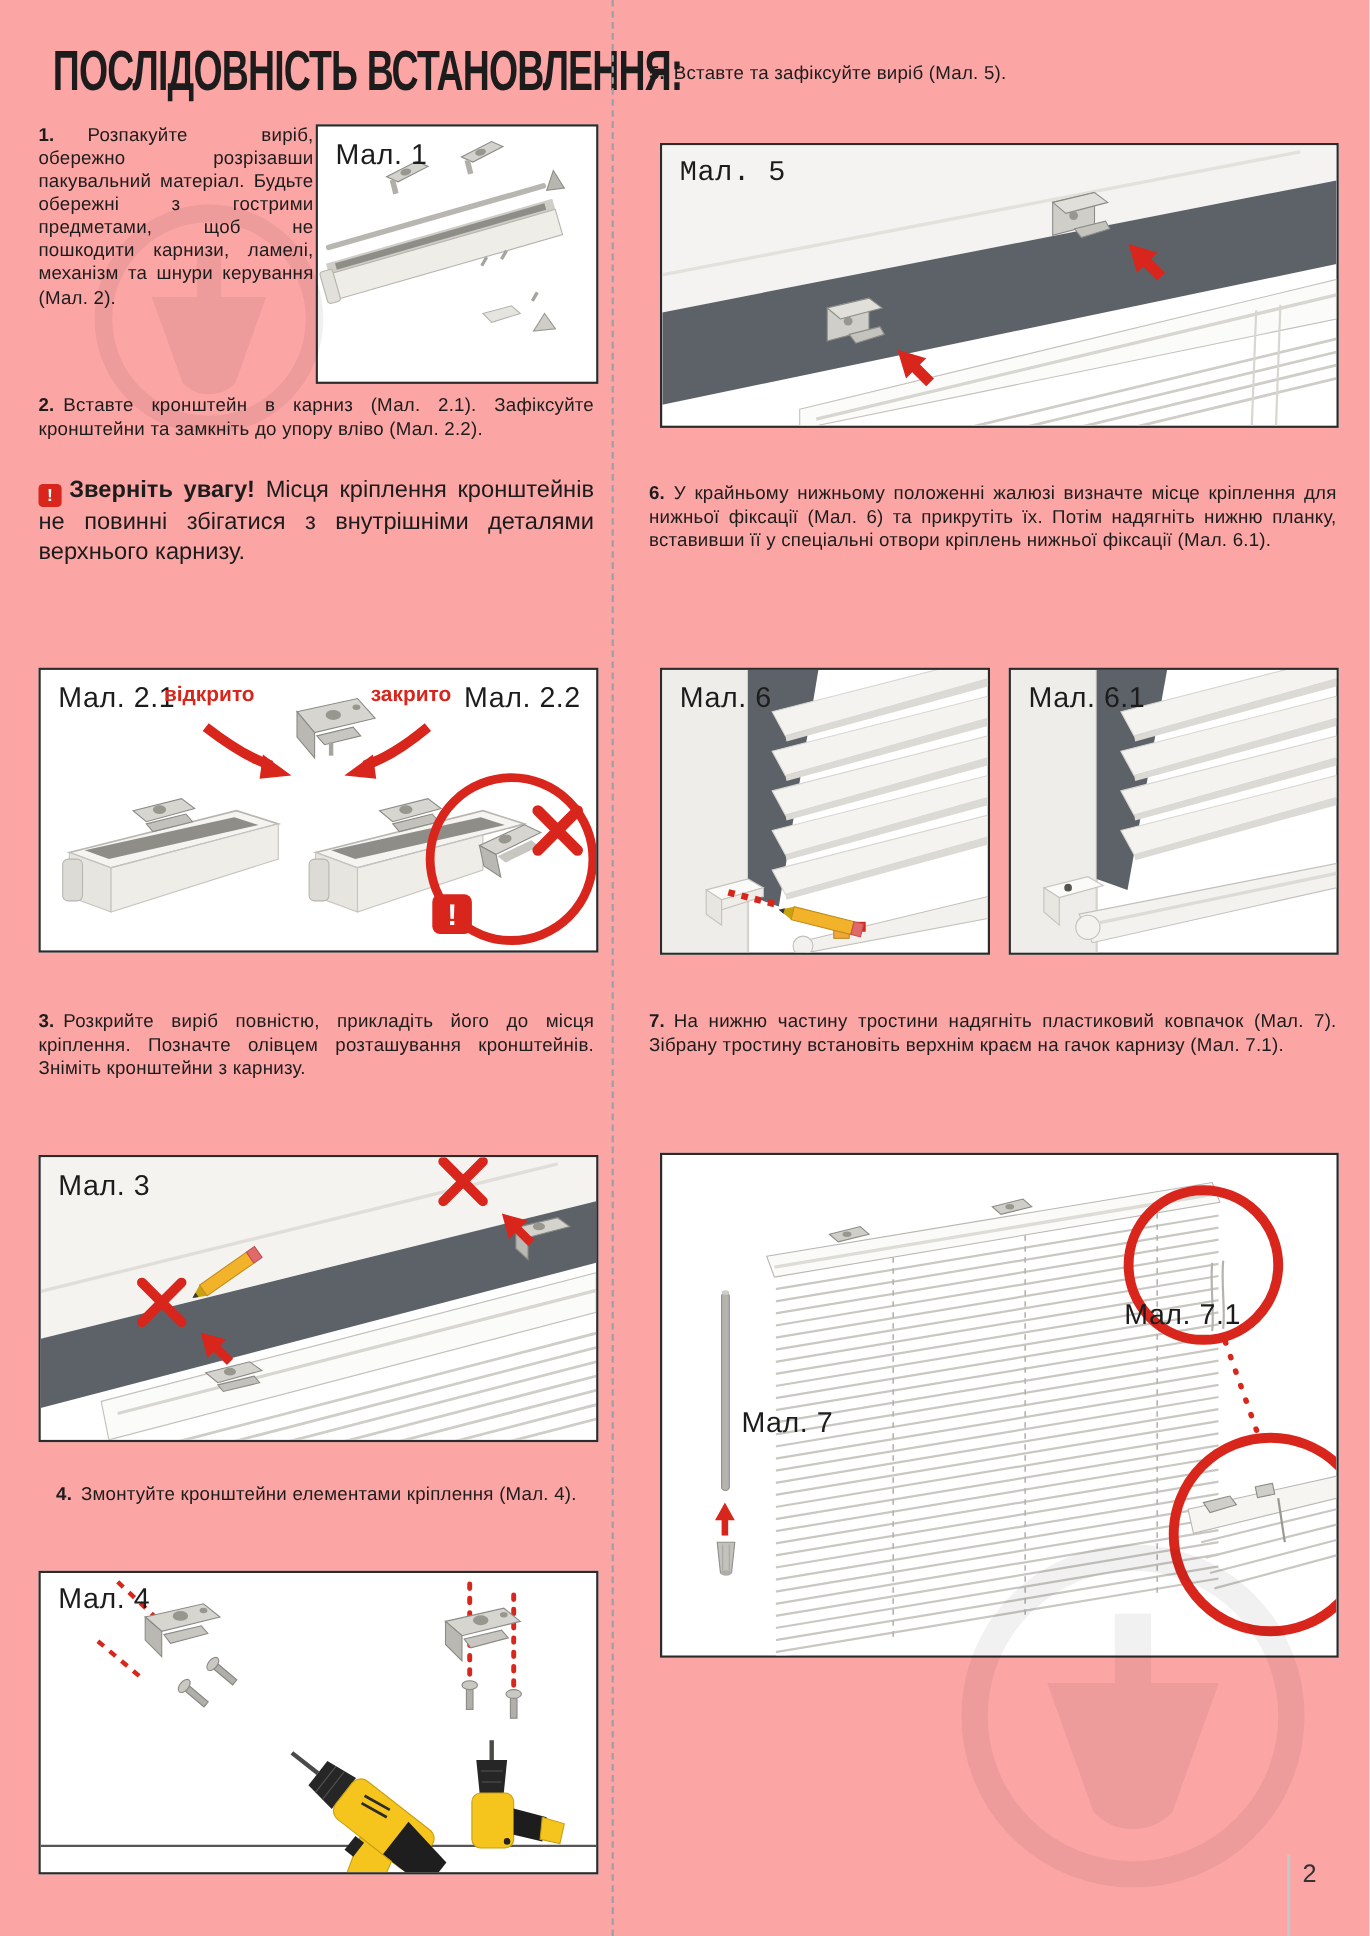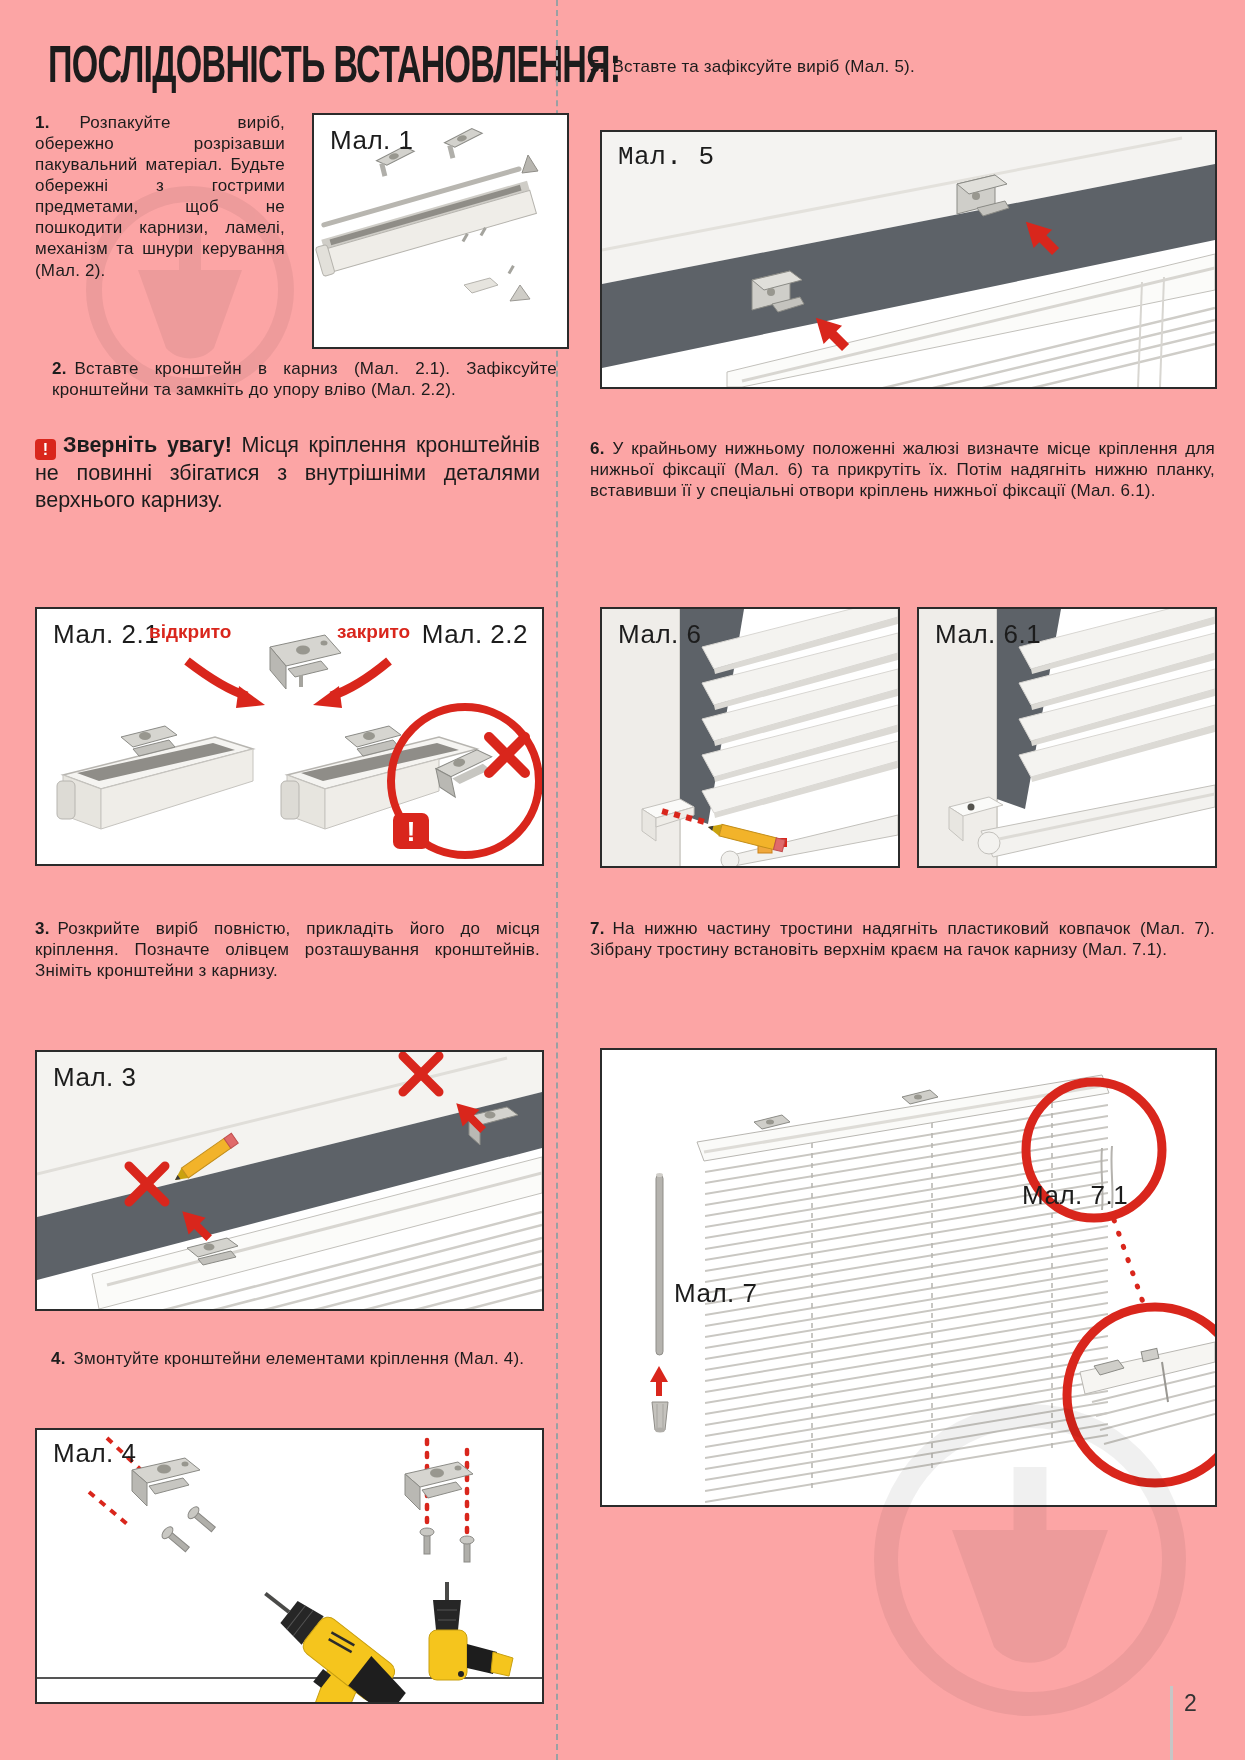--- a/index.html
+++ b/index.html
@@ -35,21 +35,21 @@
 <div class="page">
 
   <div class="title">ПОСЛІДОВНІСТЬ ВСТАНОВЛЕННЯ:</div>
 
   <div class="divider"></div>
 
   <p class="step first" style="left:35px;top:112px;width:250px;">
     <span class="num">1.</span><span>Розпакуйте виріб, обережно розрізавши пакувальний матеріал. Будьте обережні з гострими предметами, щоб не пошкодити карнизи, ламелі, механізм та шнури керування (Мал. 2).</span>
   </p>
 
-  <div class="figure" style="left:287px;top:113px;width:253px;height:232px;margin-left:25px;">
+  <div class="figure" style="left:287px;top:113px;width:253px;height:232px;">
     <svg width="253" height="232" viewBox="0 0 253 232">
       <g transform="rotate(-16 126 125)">
         <rect x="16" y="76" width="208" height="5" rx="2.5" fill="#b8b6b0"></rect>
         <rect x="12" y="92" width="214" height="10" fill="#cfcdc7"></rect>
         <rect x="12" y="102" width="214" height="24" fill="#efede8" stroke="#b5b3ad"></rect>
         <rect x="20" y="94" width="198" height="6" fill="#8f8d87"></rect>
         <rect x="4" y="98" width="12" height="30" rx="3" fill="#e2e0da" stroke="#b5b3ad"></rect>
       </g>
       <g transform="translate(60,36) rotate(-14)">
         <polygon points="0,10 30,3 39,10 9,17" fill="#d3d2cd" stroke="#8b8b86"></polygon>
@@ -70,21 +70,21 @@
         <rect x="196" y="150" width="3" height="9" transform="rotate(30 197 154)"></rect>
       </g>
       <g>
         <polygon points="150,170 176,163 184,170 158,178" fill="#e6e4de" stroke="#b5b3ad"></polygon>
         <polygon points="196,186 206,170 216,184" fill="#cfcdc7" stroke="#9b9994"></polygon>
       </g>
     </svg>
     <div class="figlabel" style="left:16px;top:10px;">Мал. 1</div>
   </div>
 
-  <p class="step" style="left:35px;top:358px;width:505px;margin-left:17px;">
+  <p class="step" style="left:35px;top:358px;width:505px;">
     <span class="num">2.</span><span>Вставте кронштейн в карниз (Мал. 2.1). Зафіксуйте кронштейни та замкніть до упору вліво (Мал. 2.2).</span>
   </p>
   <p class="warn" style="left:35px;top:432px;width:505px;">
     <span class="warn-icon">!</span><b>Зверніть увагу!</b>
     <span>Місця кріплення кронштейнів не повинні збігатися з внутрішніми деталями верхнього карнизу.</span>
   </p>
 
   <div class="figure" style="left:35px;top:607px;width:505px;height:255px;">
     <svg width="505" height="255" viewBox="0 0 505 255">
 

